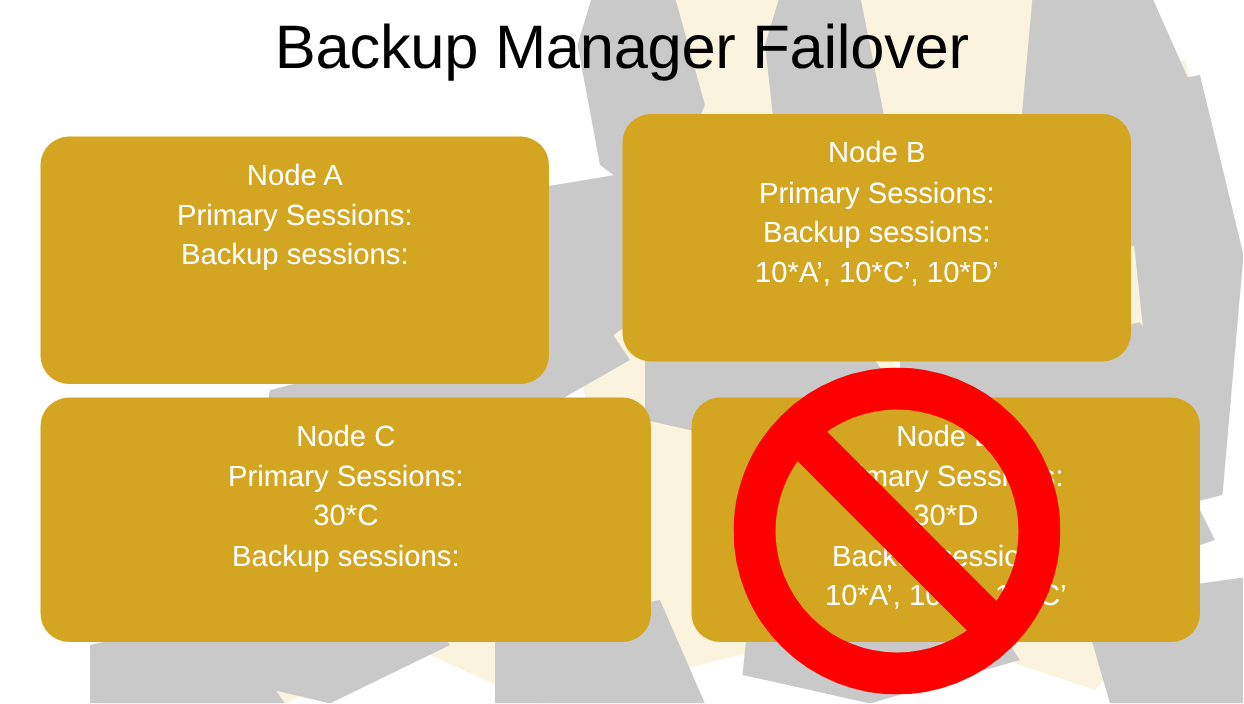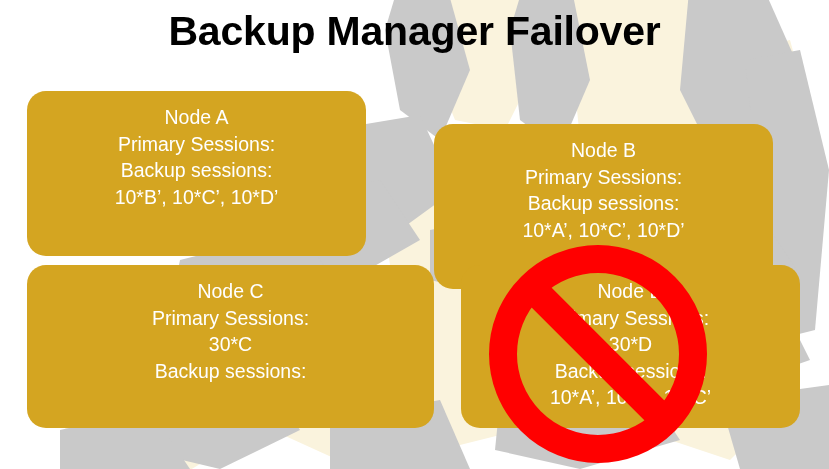--- a/index.html
+++ b/index.html
@@ -32,21 +32,21 @@
 
   
   .slide-title {
     position: absolute;
     left: 0;
     top: 6px;
     width: 829px;
     text-align: center;
     font-size: 41px;
     line-height: 50px;
-    font-weight: 700;
+    font-weight: 400;
     color: #000000;
     letter-spacing: -0.2px;
     z-index: 3;
     white-space: nowrap;
   }
 
   
   .node-box {
     position: absolute;
     box-sizing: border-box;
@@ -59,21 +59,21 @@
     z-index: 2;
     padding-top: 13px;
     overflow: hidden;
   }
   .node-box .line {
     display: block;
     white-space: nowrap;
   }
 
   #node-a { left: 27px;  top: 91px;  width: 339px; height: 165px; }
-  #node-b { left: 434px; top: 76px;  width: 339px; height: 165px; margin-top: 48px; }
+  #node-b { left: 415px; top: 76px;  width: 339px; height: 165px; }
   #node-c { left: 27px;  top: 265px; width: 407px; height: 163px; }
   #node-d { left: 461px; top: 265px; width: 339px; height: 163px; }
 
   
   #prohibition-sign {
     position: absolute;
     left: 489px;
     top: 245px;
     width: 218px;
     height: 218px;
@@ -115,21 +115,20 @@
       <path d="M330 420 L440 400 L470 469 L330 469 Z" fill="#c9c9c9"></path>
     </g>
   </svg>
 
   <div class="slide-title">Backup Manager Failover</div>
 
   <div class="node-box" id="node-a">
     <span class="line">Node A</span>
     <span class="line">Primary Sessions:</span>
     <span class="line">Backup sessions:</span>
-    <span class="line">10*B’, 10*C’, 10*D’</span>
   </div>
 
   <div class="node-box" id="node-b">
     <span class="line">Node B</span>
     <span class="line">Primary Sessions:</span>
     <span class="line">Backup sessions:</span>
     <span class="line">10*A’, 10*C’, 10*D’</span>
   </div>
 
   <div class="node-box" id="node-c">

